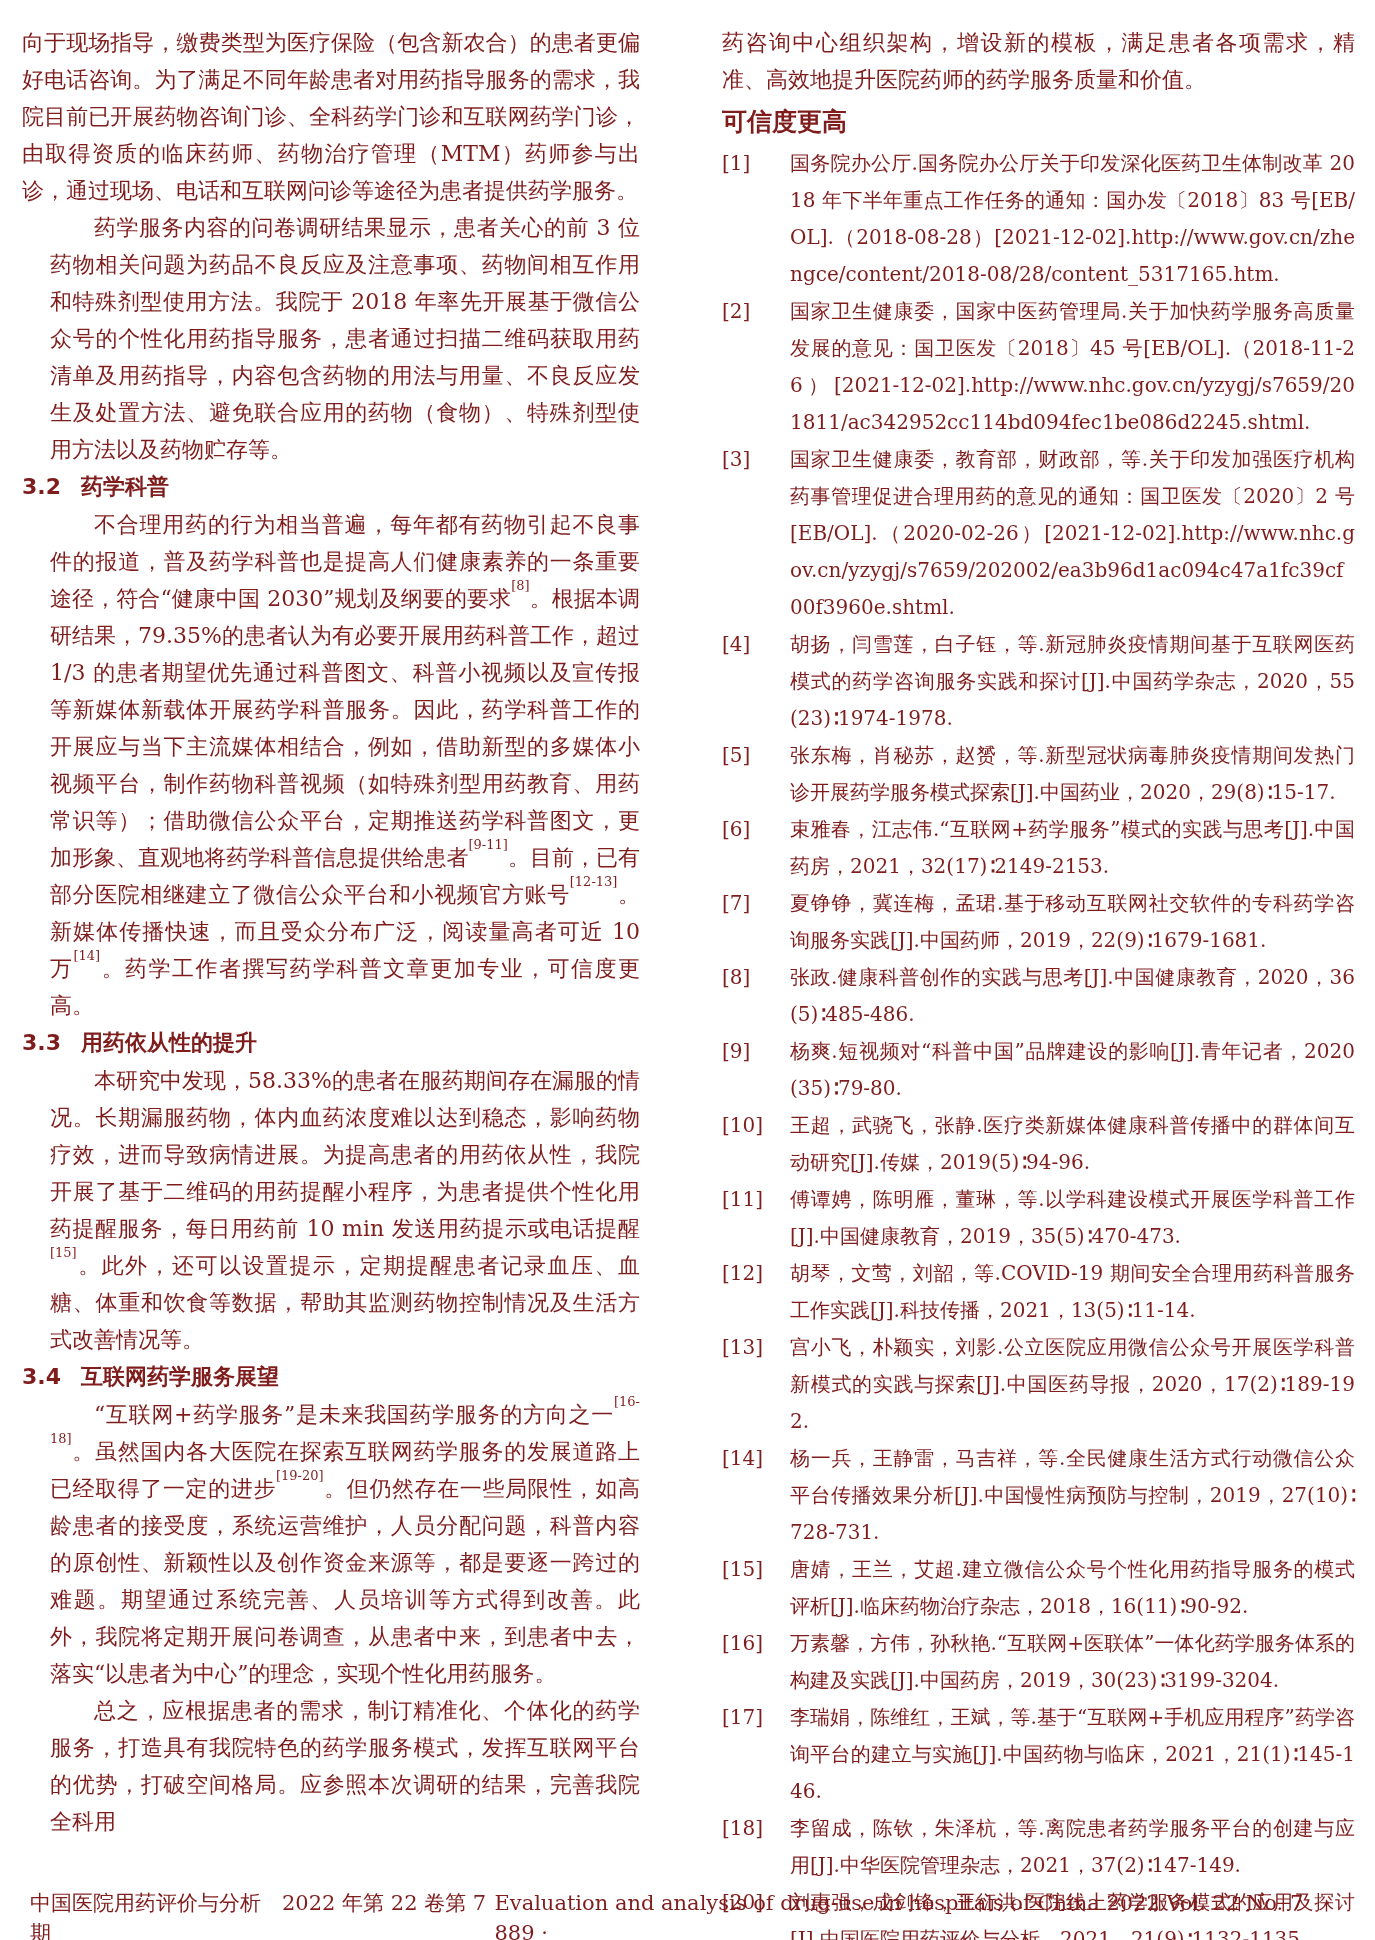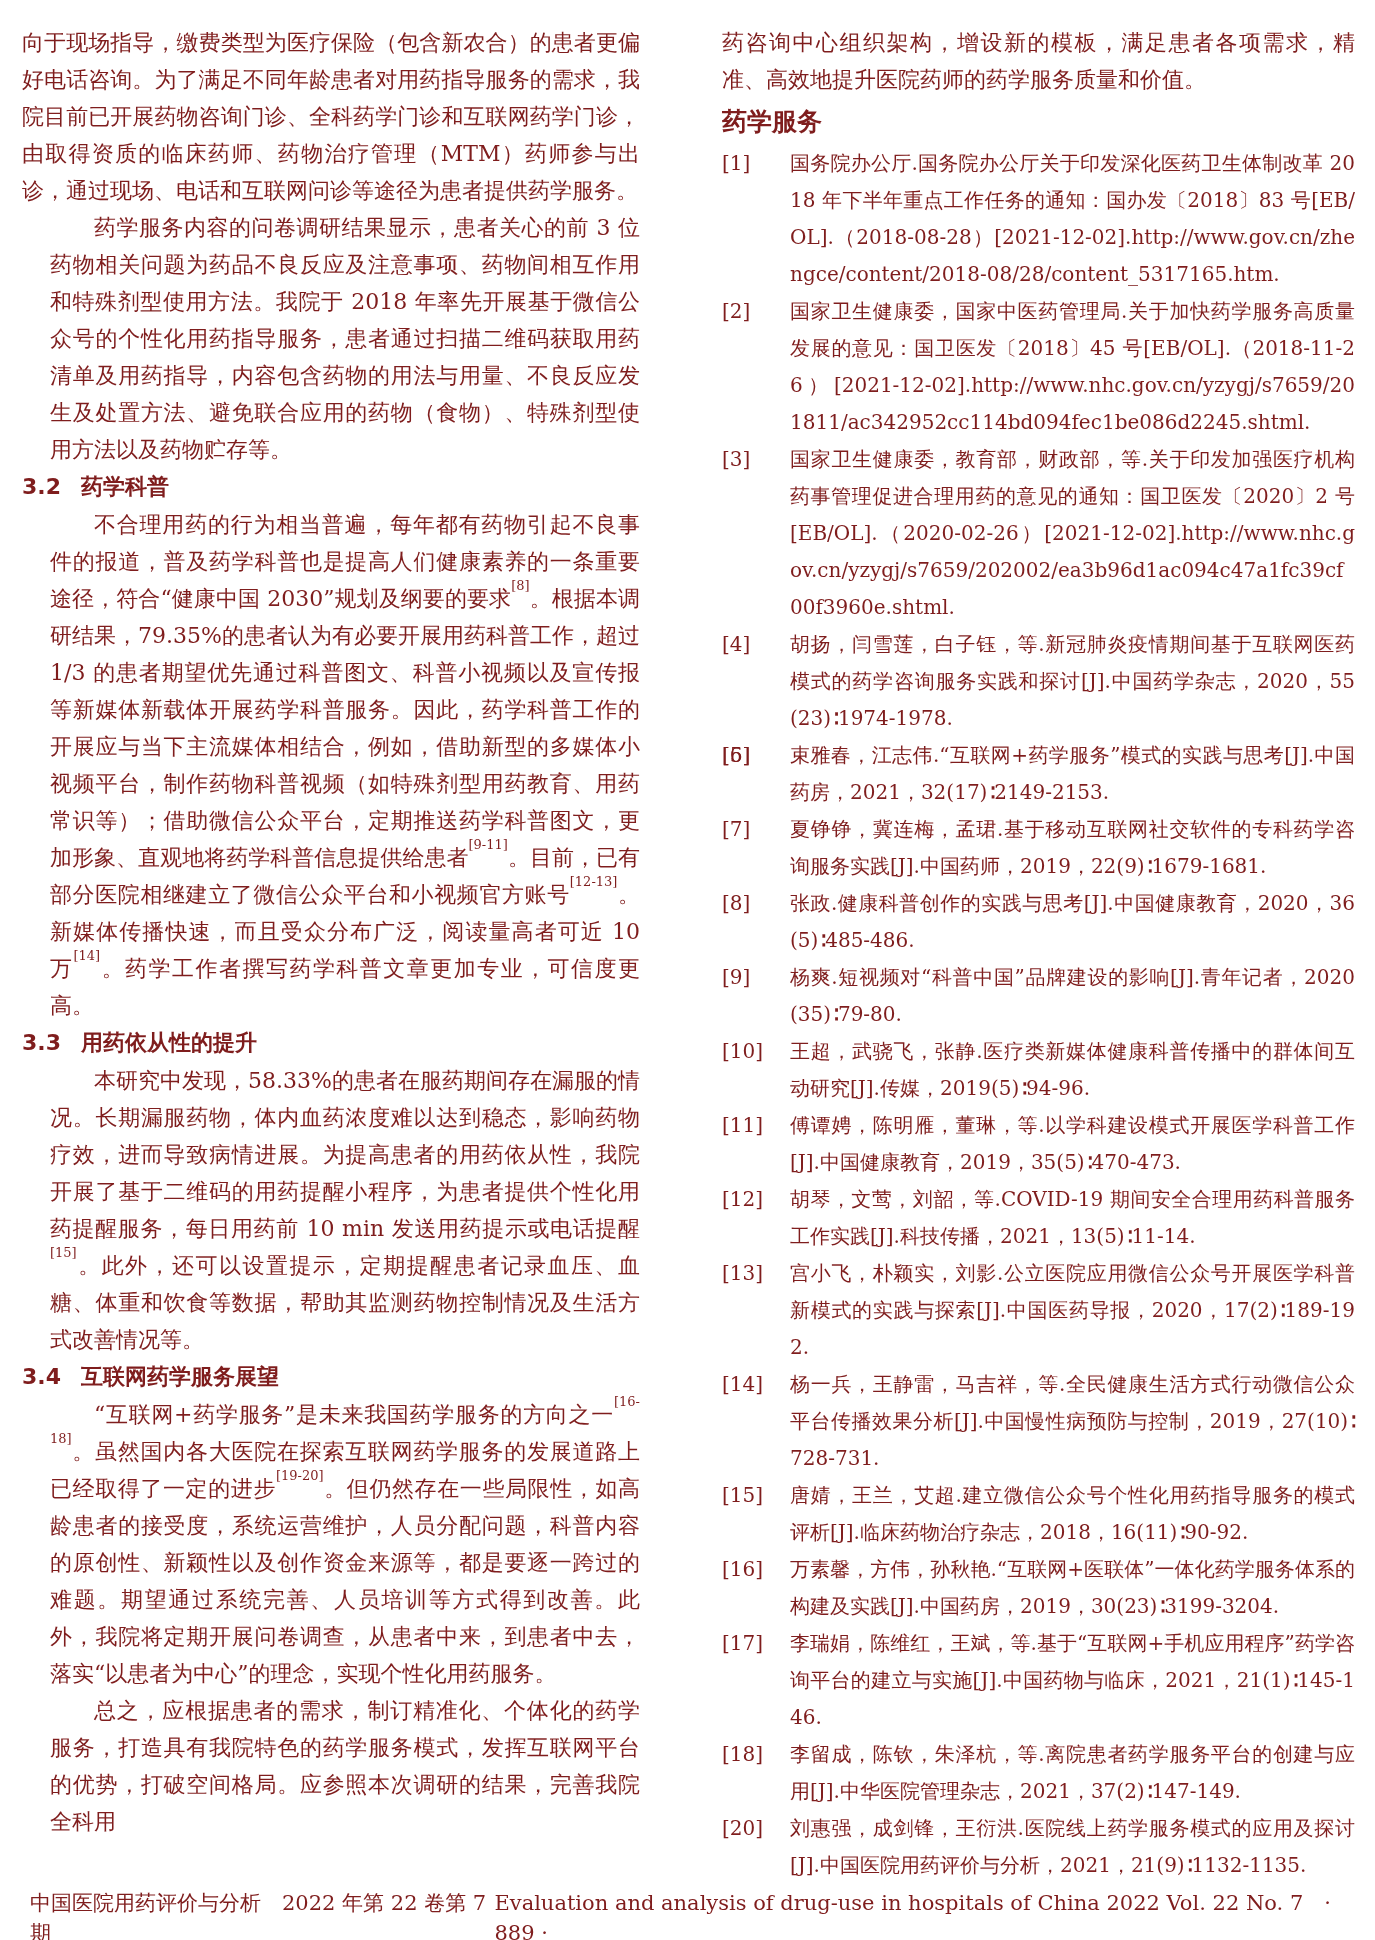--- a/index.html
+++ b/index.html
@@ -58,27 +58,27 @@
       <div class="para indent">不合理用药的行为相当普遍，每年都有药物引起不良事件的报道，普及药学科普也是提高人们健康素养的一条重要途径，符合“健康中国 2030”规划及纲要的要求<sup class="cite">[8]</sup>。根据本调研结果，79.35%的患者认为有必要开展用药科普工作，超过 1/3 的患者期望优先通过科普图文、科普小视频以及宣传报等新媒体新载体开展药学科普服务。因此，药学科普工作的开展应与当下主流媒体相结合，例如，借助新型的多媒体小视频平台，制作药物科普视频（如特殊剂型用药教育、用药常识等）；借助微信公众平台，定期推送药学科普图文，更加形象、直观地将药学科普信息提供给患者<sup class="cite">[9-11]</sup>。目前，已有部分医院相继建立了微信公众平台和小视频官方账号<sup class="cite">[12-13]</sup>。新媒体传播快速，而且受众分布广泛，阅读量高者可近 10 万<sup class="cite">[14]</sup>。药学工作者撰写药学科普文章更加专业，可信度更高。</div>
       <div class="sec-heading"><span class="sec-num">3.3</span><span>用药依从性的提升</span></div>
       <div class="para indent">本研究中发现，58.33%的患者在服药期间存在漏服的情况。长期漏服药物，体内血药浓度难以达到稳态，影响药物疗效，进而导致病情进展。为提高患者的用药依从性，我院开展了基于二维码的用药提醒小程序，为患者提供个性化用药提醒服务，每日用药前 10 min 发送用药提示或电话提醒<sup class="cite">[15]</sup>。此外，还可以设置提示，定期提醒患者记录血压、血糖、体重和饮食等数据，帮助其监测药物控制情况及生活方式改善情况等。</div>
       <div class="sec-heading"><span class="sec-num">3.4</span><span>互联网药学服务展望</span></div>
       <div class="para indent">“互联网+药学服务”是未来我国药学服务的方向之一<sup class="cite">[16-18]</sup>。虽然国内各大医院在探索互联网药学服务的发展道路上已经取得了一定的进步<sup class="cite">[19-20]</sup>。但仍然存在一些局限性，如高龄患者的接受度，系统运营维护，人员分配问题，科普内容的原创性、新颖性以及创作资金来源等，都是要逐一跨过的难题。期望通过系统完善、人员培训等方式得到改善。此外，我院将定期开展问卷调查，从患者中来，到患者中去，落实“以患者为中心”的理念，实现个性化用药服务。</div>
       <div class="para indent">总之，应根据患者的需求，制订精准化、个体化的药学服务，打造具有我院特色的药学服务模式，发挥互联网平台的优势，打破空间格局。应参照本次调研的结果，完善我院全科用</div>
     </div>
 
   <div class="col col-right">
     <div class="para">药咨询中心组织架构，增设新的模板，满足患者各项需求，精准、高效地提升医院药师的药学服务质量和价值。</div>
-    <div class="refs-heading">药学服务</div>
+    <div class="refs-heading">可信度更高</div>
     <div id="ref-list">
         <div class="ref-item"><span class="ref-num">[1]</span><span>国务院办公厅.国务院办公厅关于印发深化医药卫生体制改革 2018 年下半年重点工作任务的通知：国办发〔2018〕83 号[EB/OL].（2018-08-28）[2021-12-02].http://www.gov.cn/zhengce/content/2018-08/28/content_5317165.htm.</span></div>
         <div class="ref-item"><span class="ref-num">[2]</span><span>国家卫生健康委，国家中医药管理局.关于加快药学服务高质量发展的意见：国卫医发〔2018〕45 号[EB/OL].（2018-11-26）[2021-12-02].http://www.nhc.gov.cn/yzygj/s7659/201811/ac342952cc114bd094fec1be086d2245.shtml.</span></div>
         <div class="ref-item"><span class="ref-num">[3]</span><span>国家卫生健康委，教育部，财政部，等.关于印发加强医疗机构药事管理促进合理用药的意见的通知：国卫医发〔2020〕2 号[EB/OL].（2020-02-26）[2021-12-02].http://www.nhc.gov.cn/yzygj/s7659/202002/ea3b96d1ac094c47a1fc39cf00f3960e.shtml.</span></div>
         <div class="ref-item"><span class="ref-num">[4]</span><span>胡扬，闫雪莲，白子钰，等.新冠肺炎疫情期间基于互联网医药模式的药学咨询服务实践和探讨[J].中国药学杂志，2020，55(23)∶1974-1978.</span></div>
-        <div class="ref-item"><span class="ref-num">[5]</span></div>
+        <div class="ref-item"><span class="ref-num">[5]</span><span>张东梅，肖秘苏，赵赟，等.新型冠状病毒肺炎疫情期间发热门诊开展药学服务模式探索[J].中国药业，2020，29(8)∶15-17.</span></div>
         <div class="ref-item"><span class="ref-num">[6]</span><span>束雅春，江志伟.“互联网+药学服务”模式的实践与思考[J].中国药房，2021，32(17)∶2149-2153.</span></div>
         <div class="ref-item"><span class="ref-num">[7]</span><span>夏铮铮，冀连梅，孟珺.基于移动互联网社交软件的专科药学咨询服务实践[J].中国药师，2019，22(9)∶1679-1681.</span></div>
         <div class="ref-item"><span class="ref-num">[8]</span><span>张政.健康科普创作的实践与思考[J].中国健康教育，2020，36(5)∶485-486.</span></div>
         <div class="ref-item"><span class="ref-num">[9]</span><span>杨爽.短视频对“科普中国”品牌建设的影响[J].青年记者，2020(35)∶79-80.</span></div>
         <div class="ref-item"><span class="ref-num">[10]</span><span>王超，武骁飞，张静.医疗类新媒体健康科普传播中的群体间互动研究[J].传媒，2019(5)∶94-96.</span></div>
         <div class="ref-item"><span class="ref-num">[11]</span><span>傅谭娉，陈明雁，董琳，等.以学科建设模式开展医学科普工作[J].中国健康教育，2019，35(5)∶470-473.</span></div>
         <div class="ref-item"><span class="ref-num">[12]</span><span>胡琴，文莺，刘韶，等.COVID-19 期间安全合理用药科普服务工作实践[J].科技传播，2021，13(5)∶11-14.</span></div>
         <div class="ref-item"><span class="ref-num">[13]</span><span>宫小飞，朴颖实，刘影.公立医院应用微信公众号开展医学科普新模式的实践与探索[J].中国医药导报，2020，17(2)∶189-192.</span></div>
         <div class="ref-item"><span class="ref-num">[14]</span><span>杨一兵，王静雷，马吉祥，等.全民健康生活方式行动微信公众平台传播效果分析[J].中国慢性病预防与控制，2019，27(10)∶728-731.</span></div>
         <div class="ref-item"><span class="ref-num">[15]</span><span>唐婧，王兰，艾超.建立微信公众号个性化用药指导服务的模式评析[J].临床药物治疗杂志，2018，16(11)∶90-92.</span></div>

